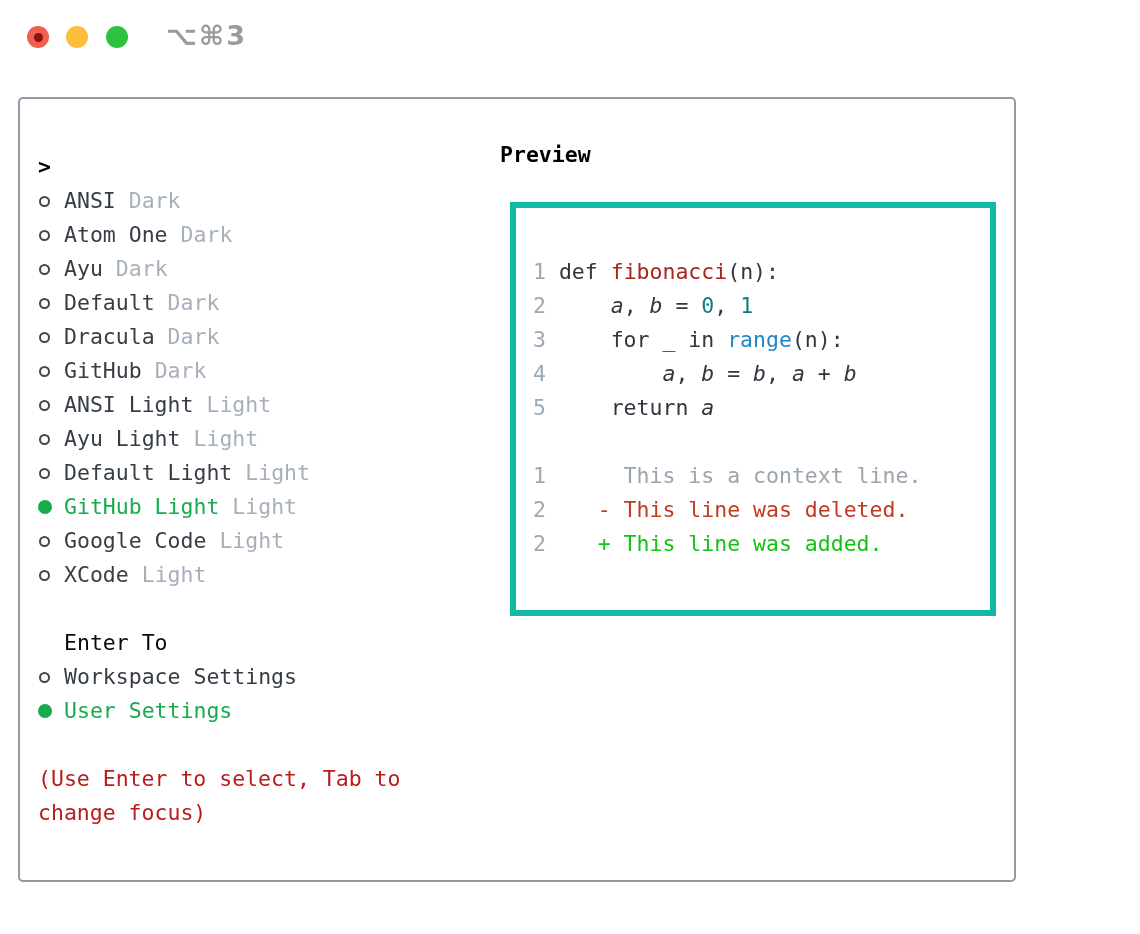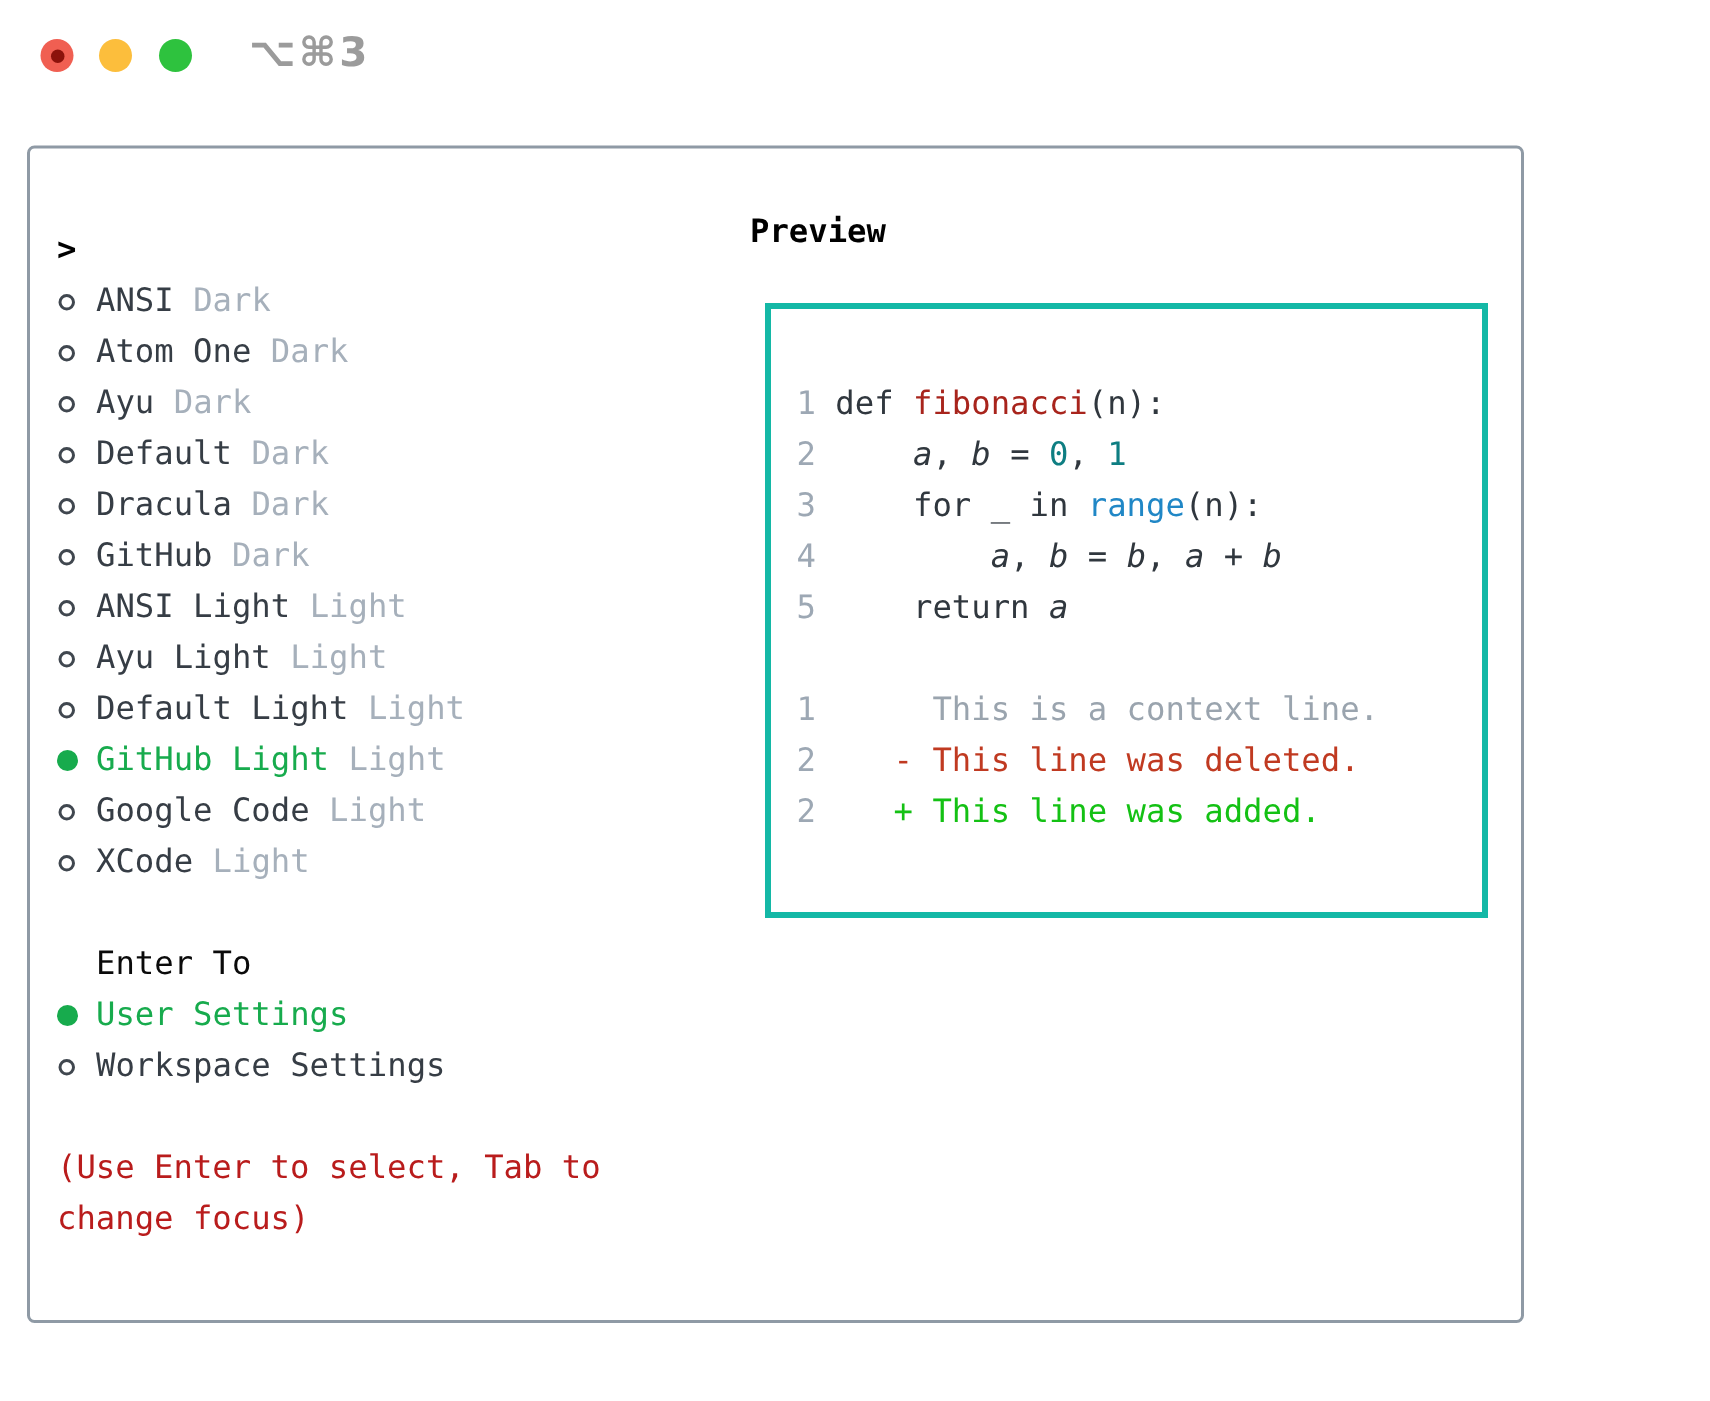--- a/index.html
+++ b/index.html
@@ -38,21 +38,21 @@
   .apply-block{position:absolute;left:38px;top:626px;font-size:21.5px;line-height:34px;}
   .apply-title{color:#0a0a0a;padding-left:26px;}
   .hint{
     position:absolute;left:38px;top:762px;width:30ch;
     font-size:21.5px;line-height:34px;color:#b91c1c;
   }
   
   .preview-title{position:absolute;left:500px;top:138px;height:34px;line-height:34px;font-size:21.5px;font-weight:bold;color:#000;}
   .preview-box{
     position:absolute;left:510px;top:202px;width:474px;height:402px;
-    border:4px solid #14b8a6;background:#fff;
+    border:6px solid #14b8a6;background:#fff;
   }
   .code{padding:47px 0 0 17px;font-size:21.5px;line-height:34px;white-space:pre;}
   .code .ln{color:#9da8b4;}
   .tok-fg{color:#30373e;}
   .tok-func{color:var(--c-func);}
   .tok-num{color:var(--c-num);}
   .tok-builtin{color:var(--c-builtin);}
   .tok-var{color:#30373e;font-style:italic;}
   .tok-ctx{color:#9aa4ae;}
   .tok-del{color:var(--c-del);}
@@ -162,29 +162,29 @@
         <span class="item-tag">Light</span>
       </div>
     </div>
 </div>
 
 <div class="apply-block">
   <div class="row apply-title">Enter To</div>
   <div id="apply-items">
       <div class="row">
         <span class="marker">
+          <span class="radio"></span>
+        </span>
+        <span class="item-name">Workspace Settings</span>
+      </div>
+      <div class="row">
+        <span class="marker">
           <span class="radio sel"></span>
         </span>
         <span class="item-name sel">User Settings</span>
-      </div>
-      <div class="row">
-        <span class="marker">
-          <span class="radio"></span>
-        </span>
-        <span class="item-name">Workspace Settings</span>
       </div>
     </div>
 </div>
 
 <div class="hint">(Use Enter to select, Tab to change focus)</div>
 
 <div class="preview-title">Preview</div>
 <div class="preview-box">
   <div class="code" id="code-pane"><div><span class="ln">1</span><span class="tok-fg"> def </span><span class="tok-func">fibonacci</span><span class="tok-fg">(n):</span></div><div><span class="ln">2</span><span class="tok-fg">     </span><span class="tok-var">a</span><span class="tok-fg">, </span><span class="tok-var">b</span><span class="tok-fg"> = </span><span class="tok-num">0</span><span class="tok-fg">, </span><span class="tok-num">1</span></div><div><span class="ln">3</span><span class="tok-fg">     for _ in </span><span class="tok-builtin">range</span><span class="tok-fg">(n):</span></div><div><span class="ln">4</span><span class="tok-fg">         </span><span class="tok-var">a</span><span class="tok-fg">, </span><span class="tok-var">b</span><span class="tok-fg"> = </span><span class="tok-var">b</span><span class="tok-fg">, </span><span class="tok-var">a</span><span class="tok-fg"> + </span><span class="tok-var">b</span></div><div><span class="ln">5</span><span class="tok-fg">     return </span><span class="tok-var">a</span></div><div><span class="ln"> </span></div><div><span class="ln">1</span><span class="tok-ctx">      This is a context line.</span></div><div><span class="ln">2</span><span class="tok-del">    - This line was deleted.</span></div><div><span class="ln">2</span><span class="tok-add">    + This line was added.</span></div></div>
 </div>

